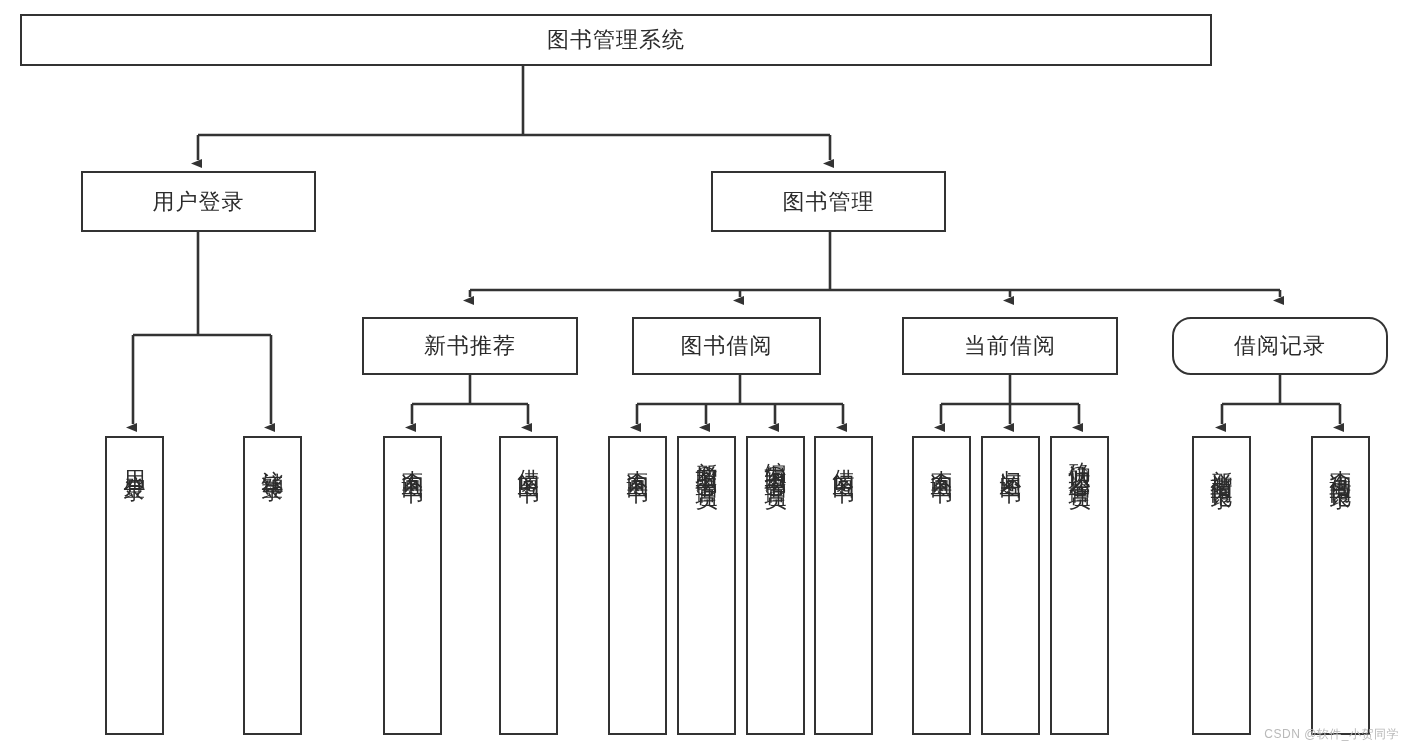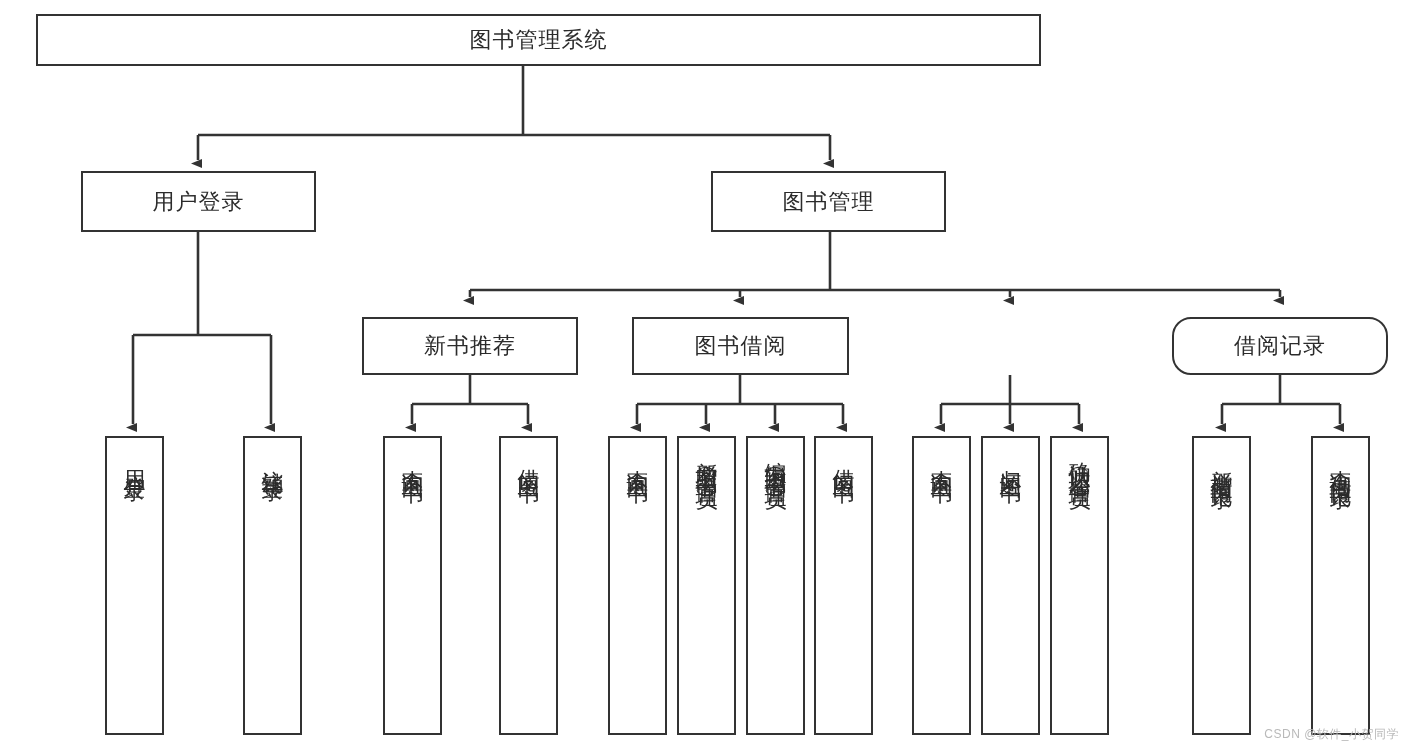--- a/index.html
+++ b/index.html
@@ -92,27 +92,28 @@
       <path d="M1010,404 L1010,424" marker-end="url(#arrow)"></path>
       <path d="M1079,404 L1079,424" marker-end="url(#arrow)"></path>
 
       <path d="M1280,375 L1280,404"></path>
       <path d="M1222,404 L1340,404"></path>
       <path d="M1222,404 L1222,424" marker-end="url(#arrow)"></path>
       <path d="M1340,404 L1340,424" marker-end="url(#arrow)"></path>
     </g>
   </svg>
 
-  <div class="node h" style="left:36px;top:14px;width:1005px;height:52px;">图书管理系统</div>
+  <div class="node h" style="left:20px;top:14px;width:1192px;height:52px;">图书管理系统</div>
 
   <div class="node h" style="left:81px;top:171px;width:235px;height:61px;">用户登录</div>
   <div class="node h" style="left:362px;top:317px;width:216px;height:58px;">新书推荐</div>
 
   <div class="node h" style="left:711px;top:171px;width:235px;height:61px;">图书管理</div>
-  <div class="node h" style="left:632px;top:317px;width:217px;height:58px;text-align:right;">图书借阅</div>
+  <div class="node h" style="left:632px;top:317px;width:189px;height:58px;text-align:right;">图书借阅</div>
+  <div class="node h" style="left:902px;top:317px;width:216px;height:58px;">当前借阅</div>
   <div class="node h" style="left:1172px;top:317px;width:216px;height:58px;border-radius:19px;">借阅记录</div>
 
   <div class="node v" style="left:105px;top:436px;width:59px;height:299px;">用户登录</div>
   <div class="node v" style="left:243px;top:436px;width:59px;height:299px;">注销登录</div>
 
   <div class="node v" style="left:383px;top:436px;width:59px;height:299px;">查询图书</div>
   <div class="node v" style="left:499px;top:436px;width:59px;height:299px;">借阅图书</div>
 
   <div class="node v" style="left:608px;top:436px;width:59px;height:299px;">查询图书</div>
   <div class="node v tall" style="left:677px;top:436px;width:59px;height:299px;">新增图书（管理员）</div>

